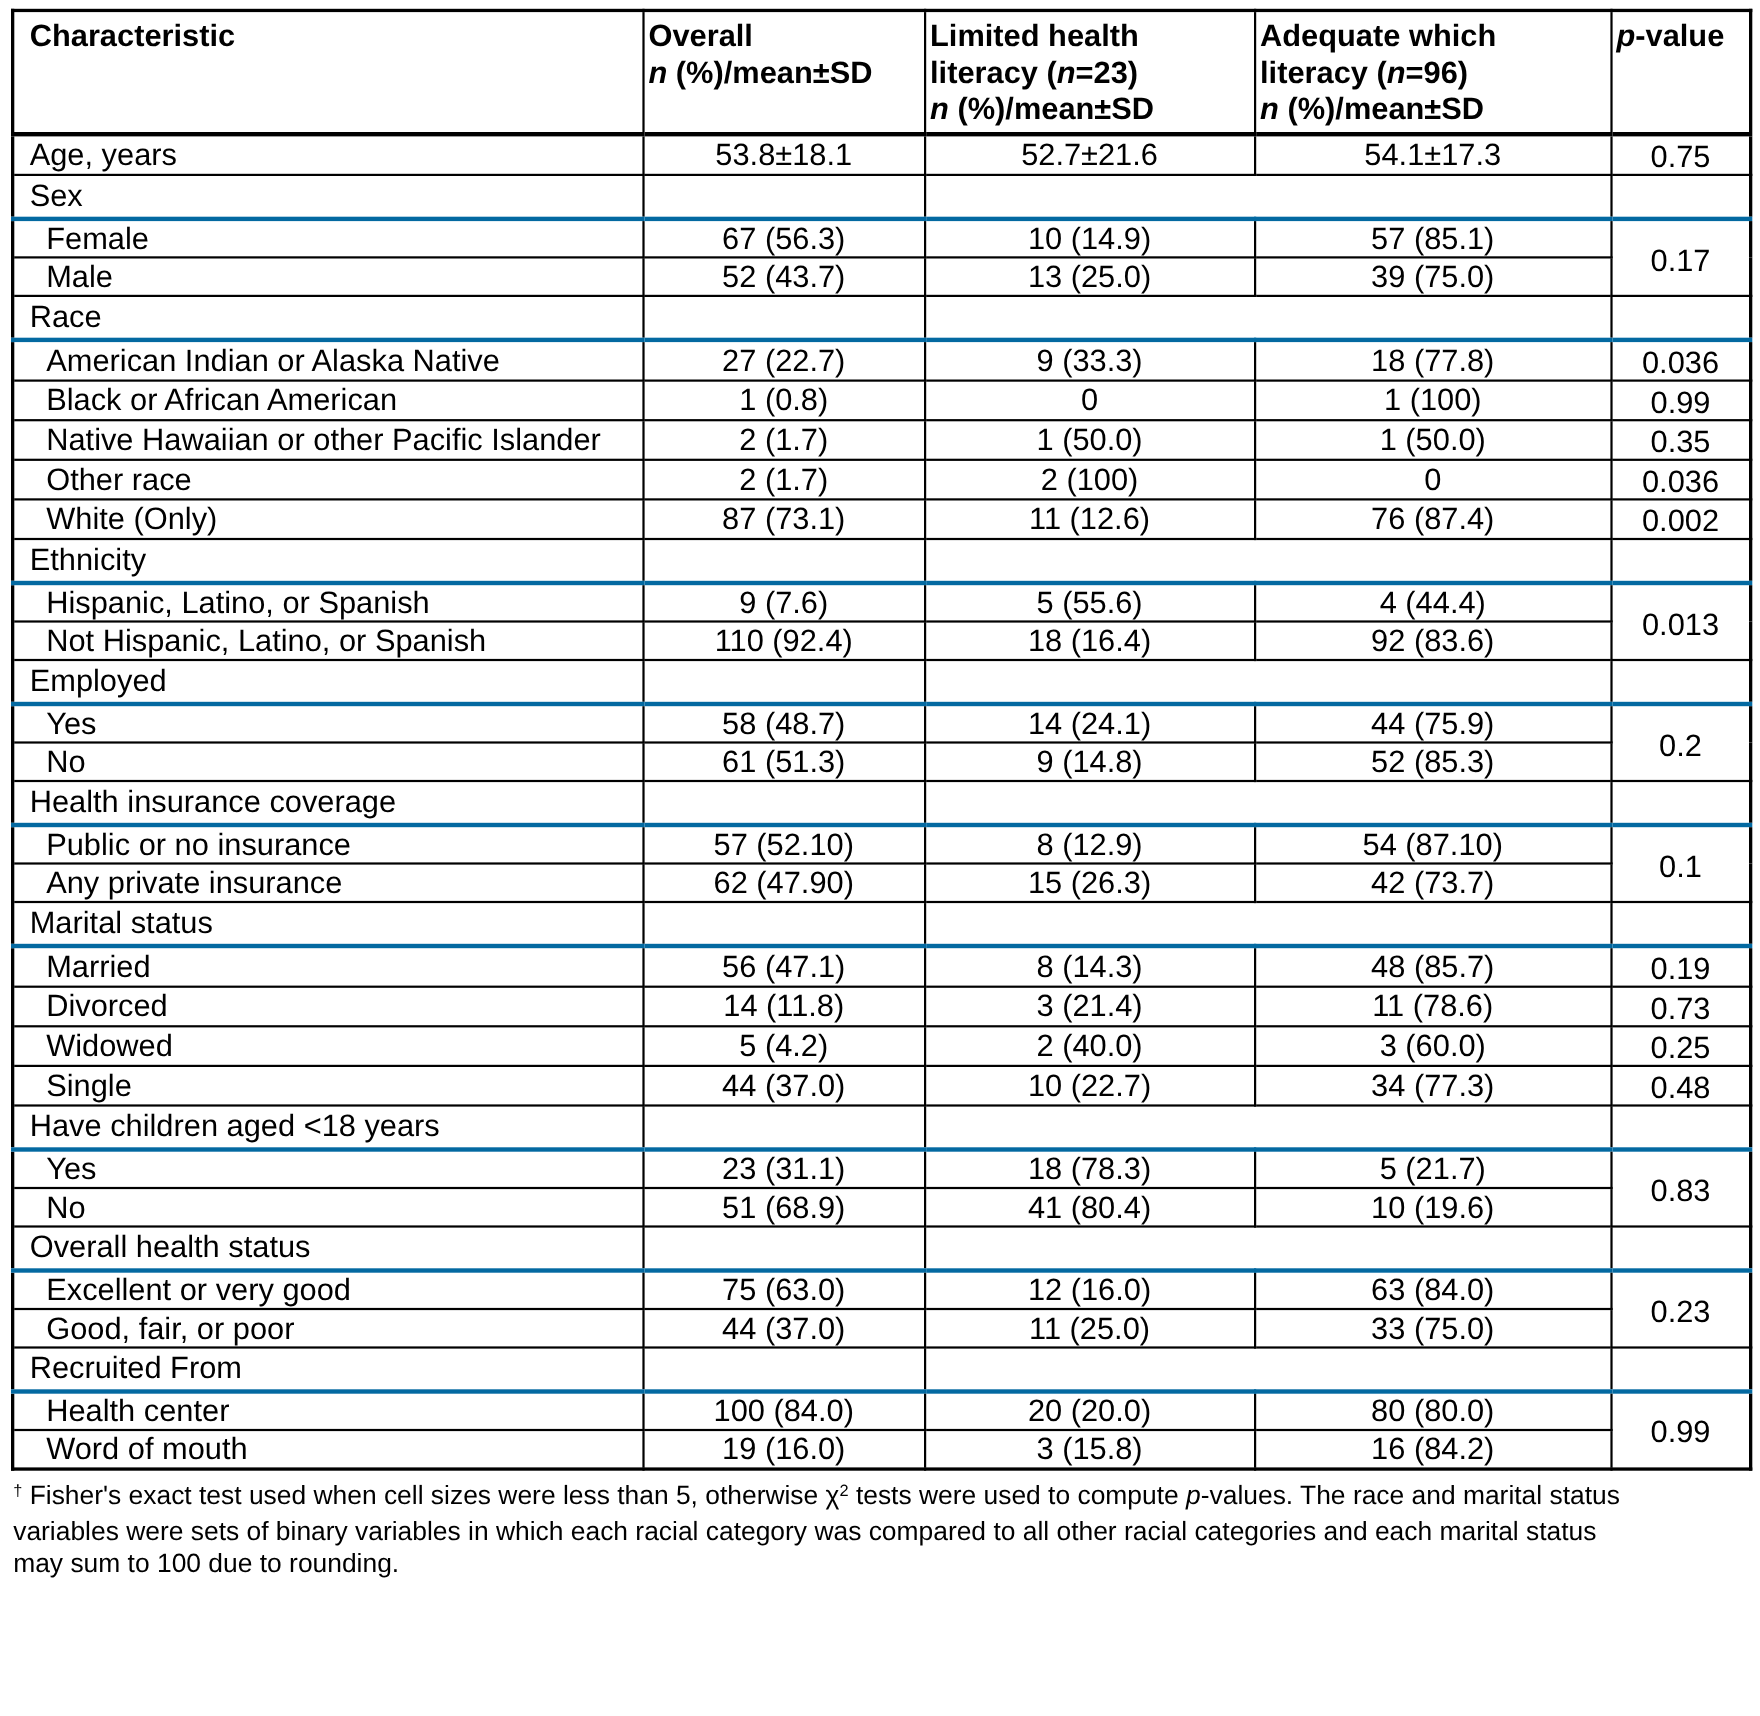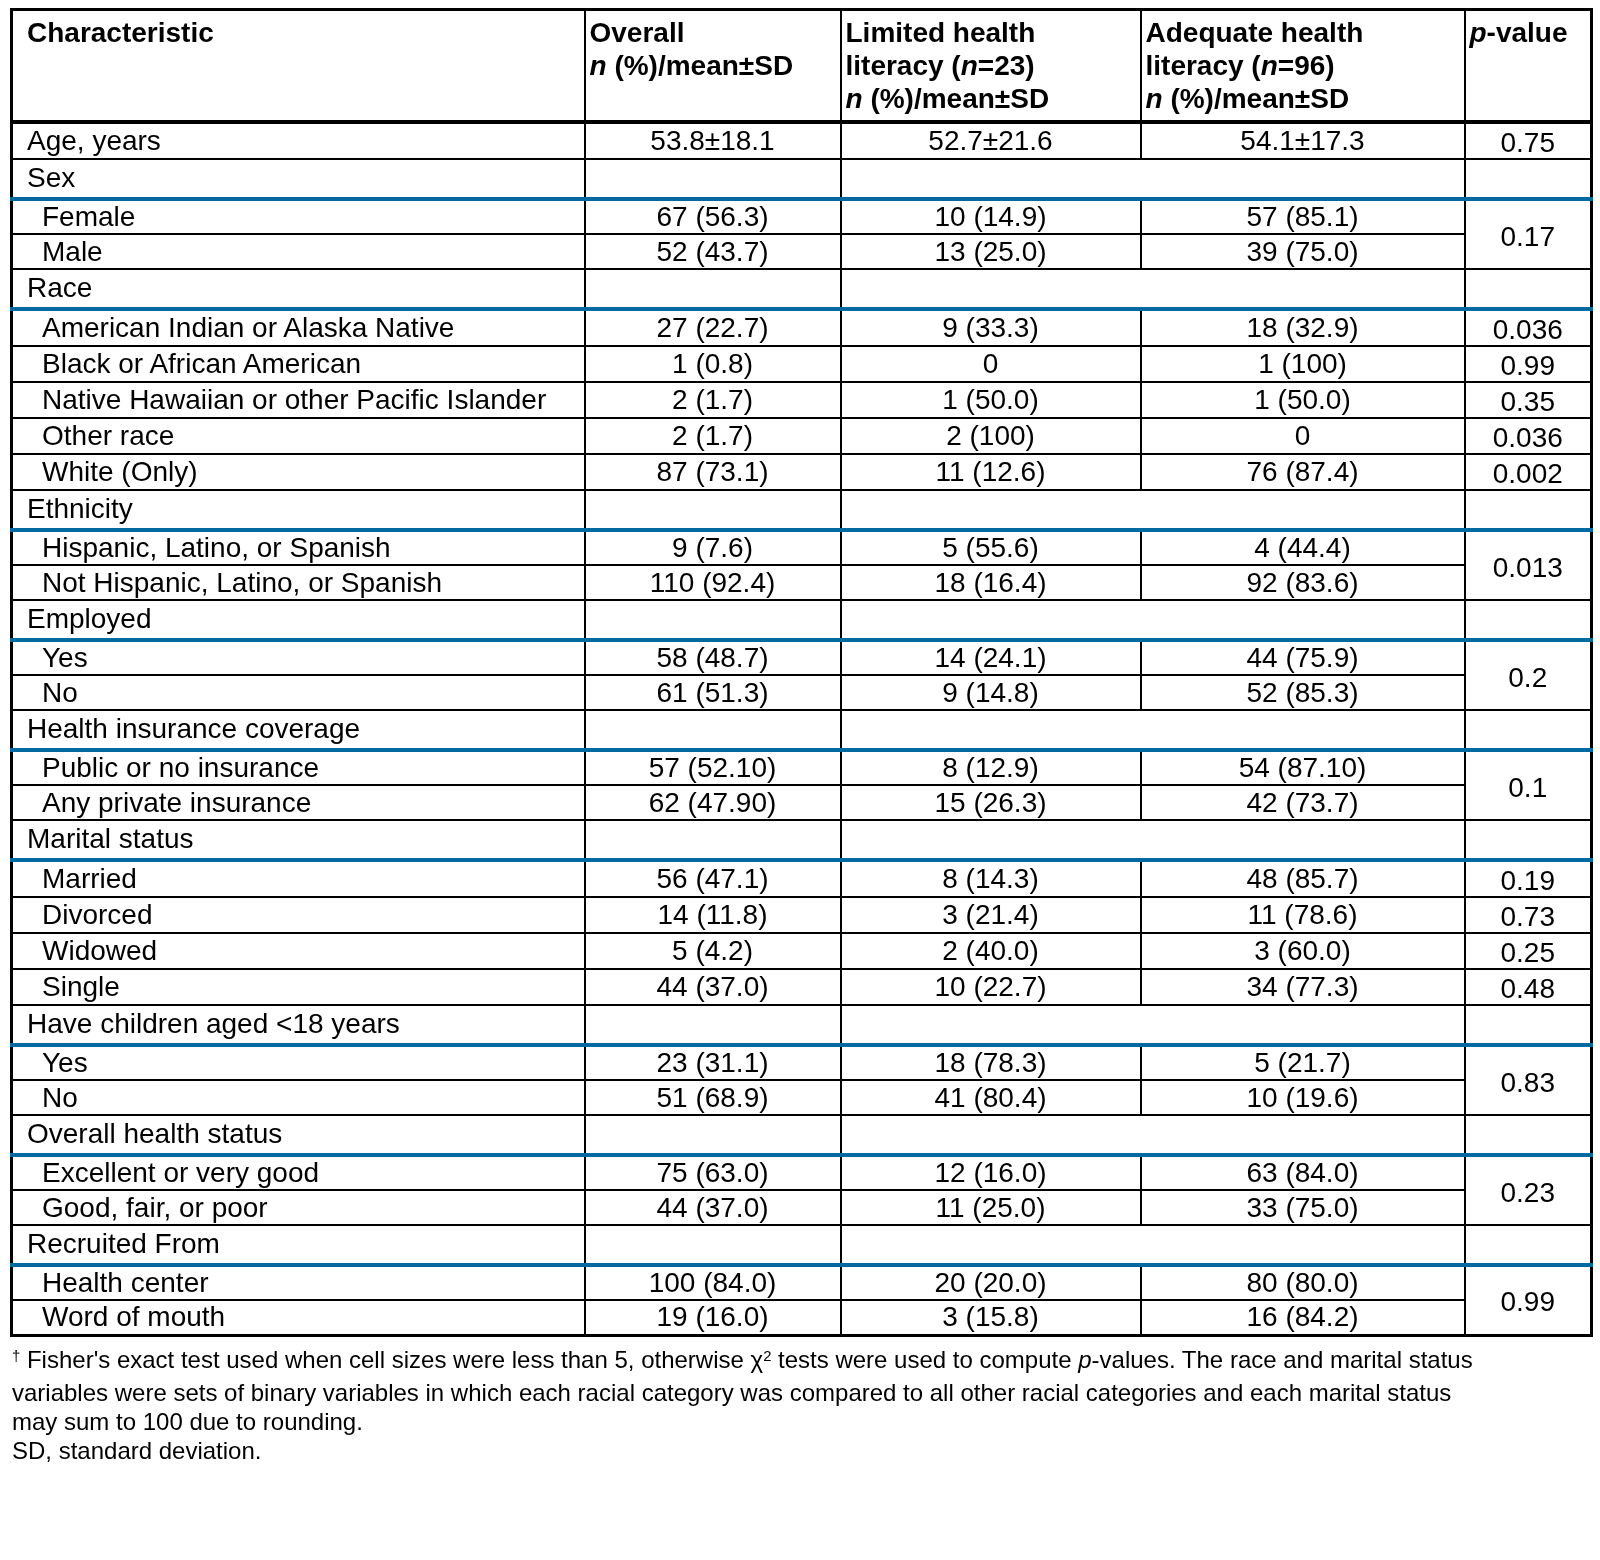--- a/index.html
+++ b/index.html
@@ -79,21 +79,21 @@
       <col style="width:256px">
       <col style="width:300px">
       <col style="width:324px">
       <col style="width:127px">
     </colgroup>
     <thead>
       <tr>
         <th class="char-col"><span>Characteristic</span></th>
         <th><span>Overall</span><br><span class="it">n</span><span> (%)/mean±SD</span></th>
         <th><span>Limited health</span><br><span>literacy (</span><span class="it">n</span><span>=23)</span><br><span class="it">n</span><span> (%)/mean±SD</span></th>
-        <th><span>Adequate health</span><br><span>literacy (</span><span class="it">n</span><span>=96)</span><br><span class="it">n</span><span> (%)/mean±SD</span></th>
+        <th><span>Adequate which</span><br><span>literacy (</span><span class="it">n</span><span>=96)</span><br><span class="it">n</span><span> (%)/mean±SD</span></th>
         <th><span class="it">p</span><span>-value</span></th>
       </tr>
     </thead>
     <tbody id="table-body">
         <tr>
           <td class="label">Age, years</td>
           <td class="val">53.8±18.1</td>
           <td class="val">52.7±21.6</td>
           <td class="val">54.1±17.3</td>
           <td class="pval">0.75</td>
@@ -120,21 +120,21 @@
         <tr class="section">
           <td class="label">Race</td>
           <td class="val"></td>
           <td class="val" colspan="2"></td>
           <td class="pval"></td>
         </tr>
         <tr>
           <td class="label indent">American Indian or Alaska Native</td>
           <td class="val">27 (22.7)</td>
           <td class="val">9 (33.3)</td>
-          <td class="val">18 (32.9)</td>
+          <td class="val">18 (77.8)</td>
           <td class="pval">0.036</td>
         </tr>
         <tr>
           <td class="label indent">Black or African American</td>
           <td class="val">1 (0.8)</td>
           <td class="val">0</td>
           <td class="val">1 (100)</td>
           <td class="pval">0.99</td>
         </tr>
         <tr>
@@ -305,15 +305,14 @@
           <td class="val">19 (16.0)</td>
           <td class="val">3 (15.8)</td>
           <td class="val">16 (84.2)</td>
         </tr>
       </tbody>
   </table>
   <div class="footnote" id="footnote">
       <div class="footnote-line"><span class="sup">†</span><span> Fisher's exact test used when cell sizes were less than 5, otherwise χ</span><span class="sup">2</span><span> tests were used to compute </span><span class="it">p</span><span>-values. The race and marital status</span></div>
       <div class="footnote-line"><span>variables were sets of binary variables in which each racial category was compared to all other racial categories and each marital status</span></div>
       <div class="footnote-line"><span>may sum to 100 due to rounding.</span></div>
-      <div class="footnote-line"><span>SD, standard deviation.</span></div>
     </div>
 </div>
 
 </body></html>

